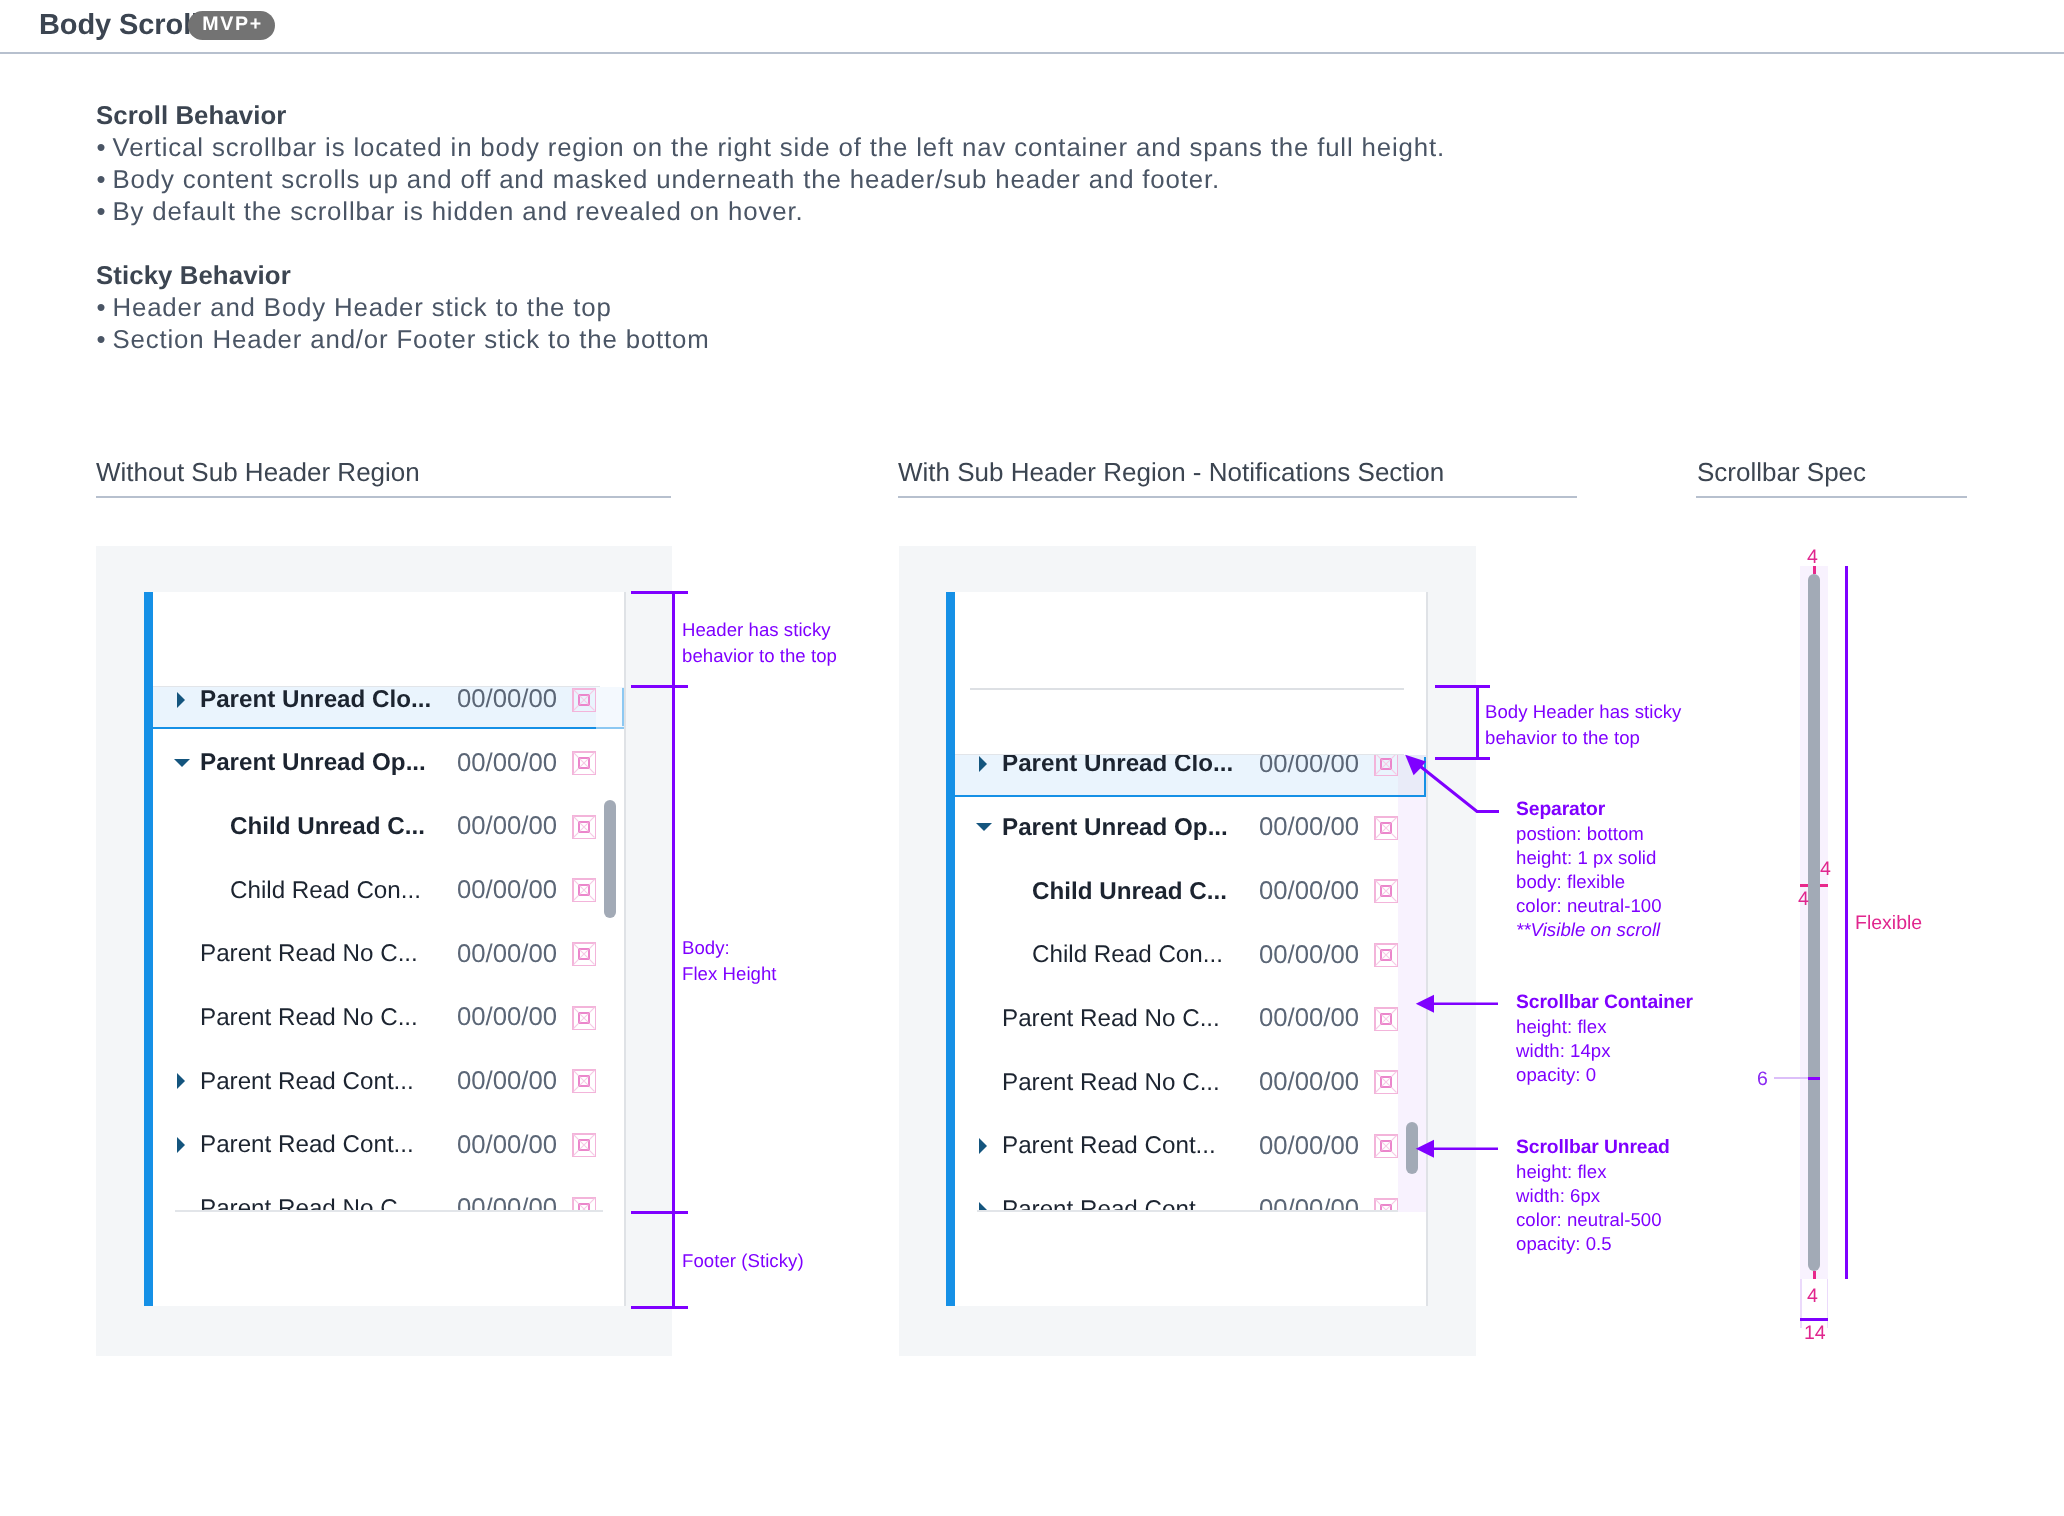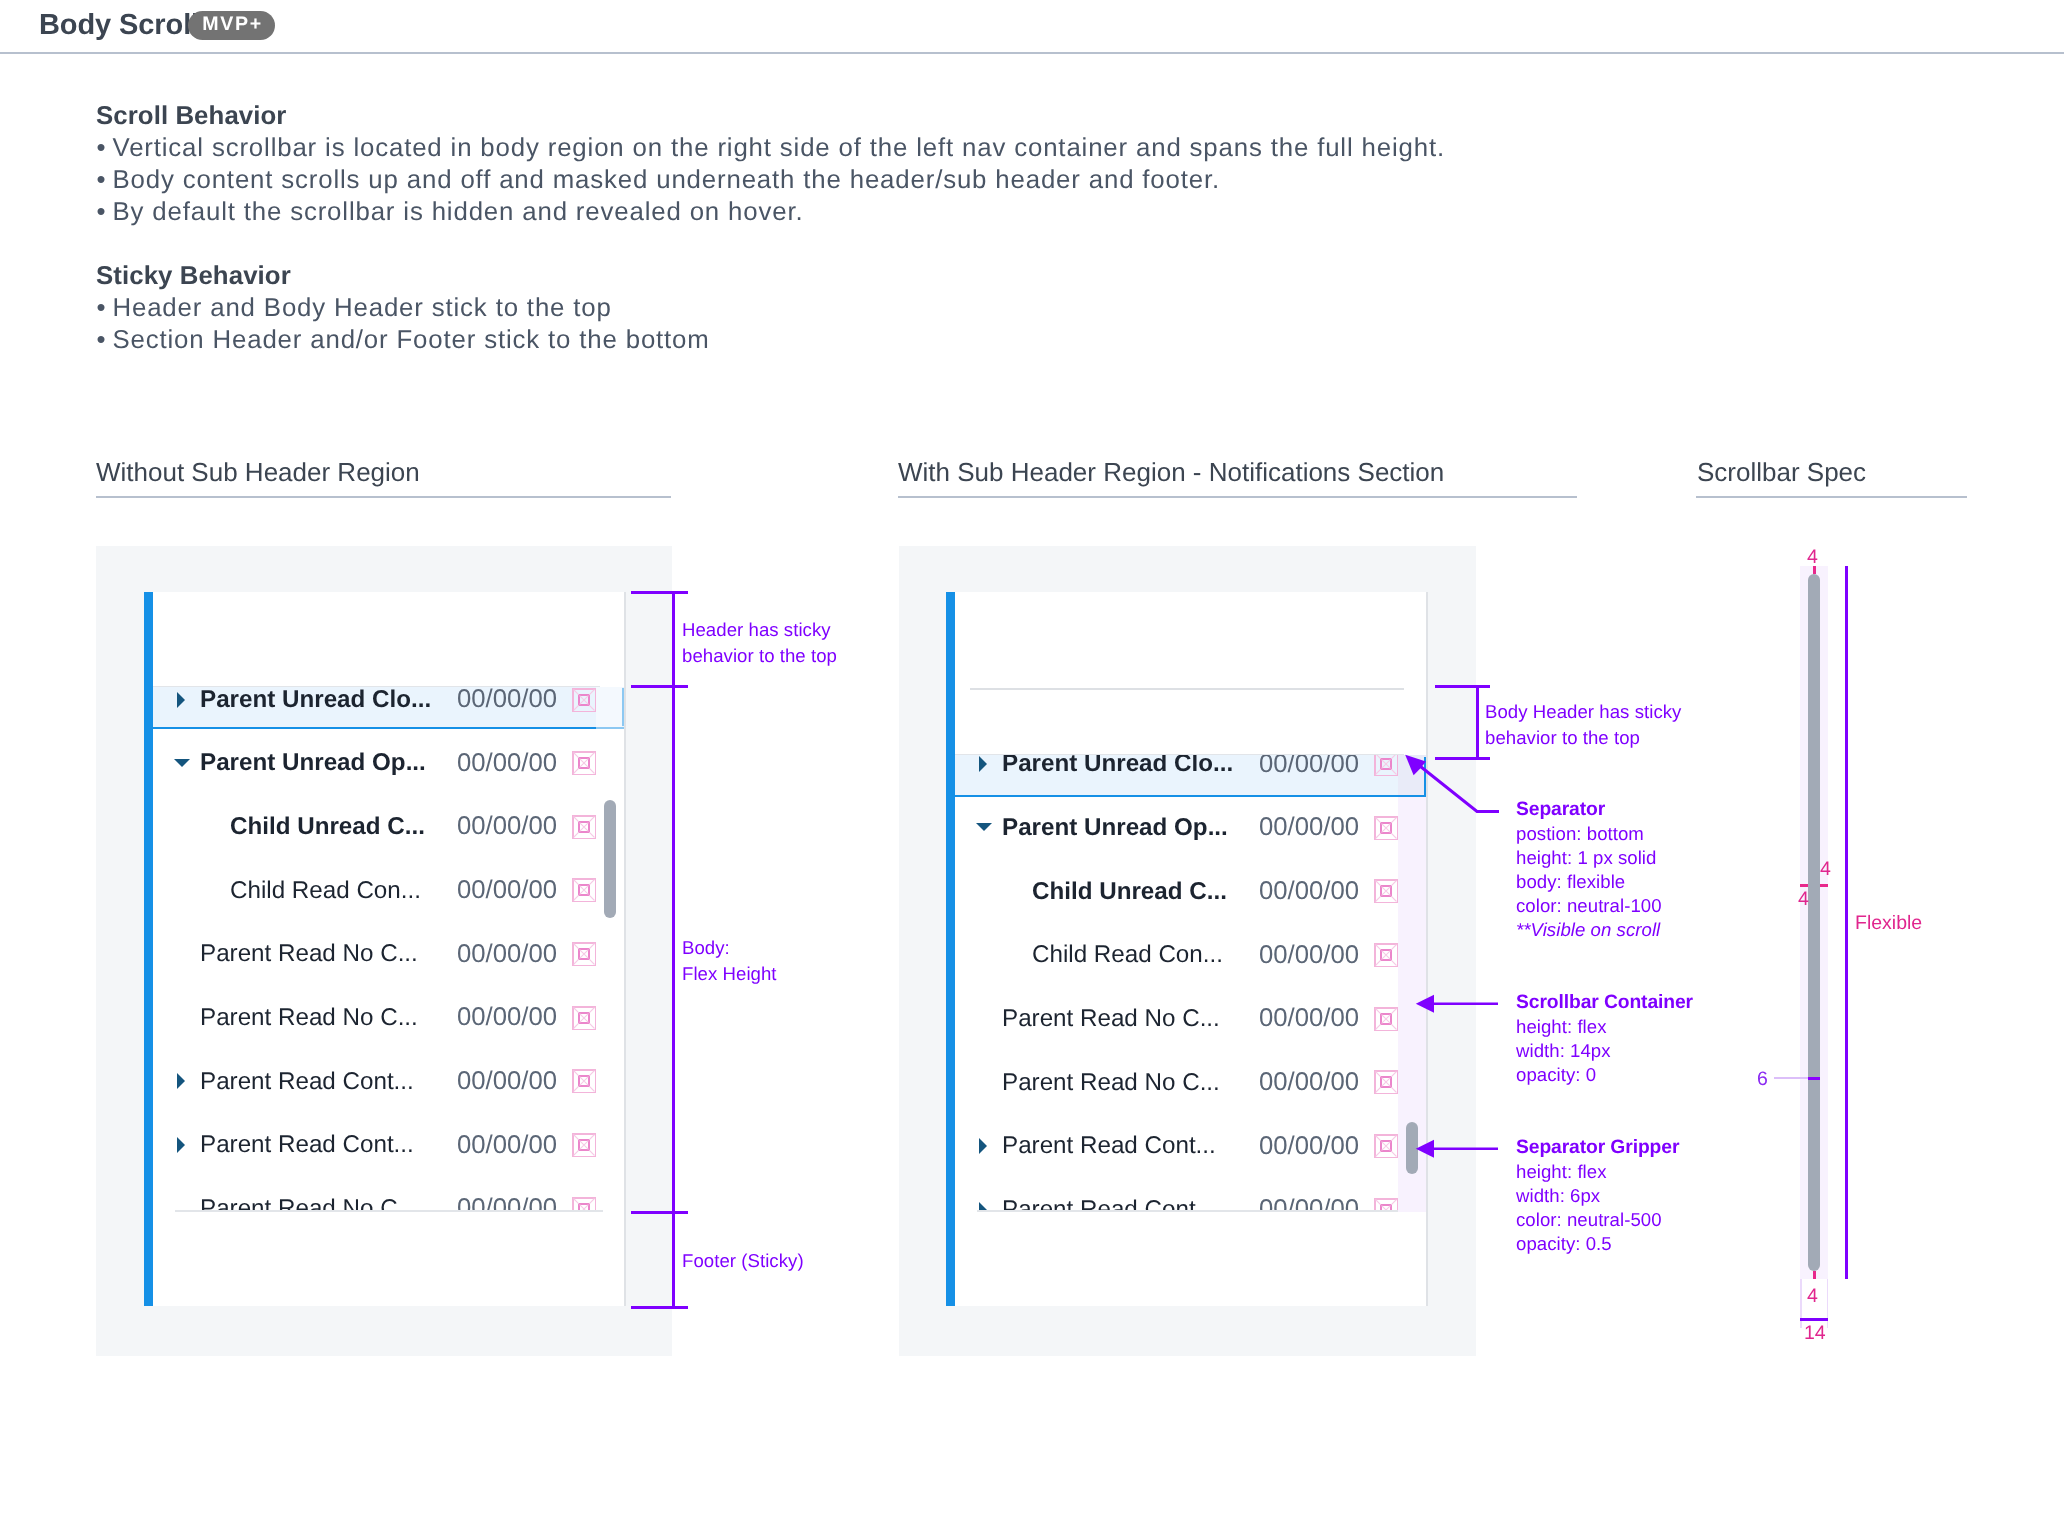--- a/index.html
+++ b/index.html
@@ -325,21 +325,21 @@
         <path d="M0.8 10.7 L19 1.8 L19 19.8 Z" fill="#7F00FF"></path>
       </svg>
       <div class="ptext bold" style="left:1516px;top:990px"><span>Scrollbar Container</span></div>
       <div class="ptext" style="left:1516px;top:1014px"><span>height: flex</span></div>
       <div class="ptext" style="left:1516px;top:1038px"><span>width: 14px</span></div>
       <div class="ptext" style="left:1516px;top:1062px"><span>opacity: 0</span></div>
       <svg style="position:absolute;left:1415px;top:1138px" width="84" height="22" viewBox="0 0 84 22" fill="none">
         <path d="M83 10.7 H18" stroke="#7F00FF" stroke-width="2.6"></path>
         <path d="M0.8 10.7 L19 1.8 L19 19.8 Z" fill="#7F00FF"></path>
       </svg>
-      <div class="ptext bold" style="left:1516px;top:1135px"><span>Separator Gripper</span></div>
+      <div class="ptext bold" style="left:1516px;top:1135px"><span>Scrollbar Unread</span></div>
       <div class="ptext" style="left:1516px;top:1159px"><span>height: flex</span></div>
       <div class="ptext" style="left:1516px;top:1183px"><span>width: 6px</span></div>
       <div class="ptext" style="left:1516px;top:1207px"><span>color: neutral-500</span></div>
       <div class="ptext" style="left:1516px;top:1231px"><span>opacity: 0.5</span></div>
     </div>
     <div>
       <div class="sb-container" style="left:1800px;top:566px;width:28px;height:713px"></div>
       <div class="gripper" style="left:1808px;top:574px;width:12px;height:697px"></div>
       <div class="pinkv" style="left:1812.5px;top:566px;height:8px"></div>
       <div class="pinktext" style="left:1807px;top:546px">4</div>

